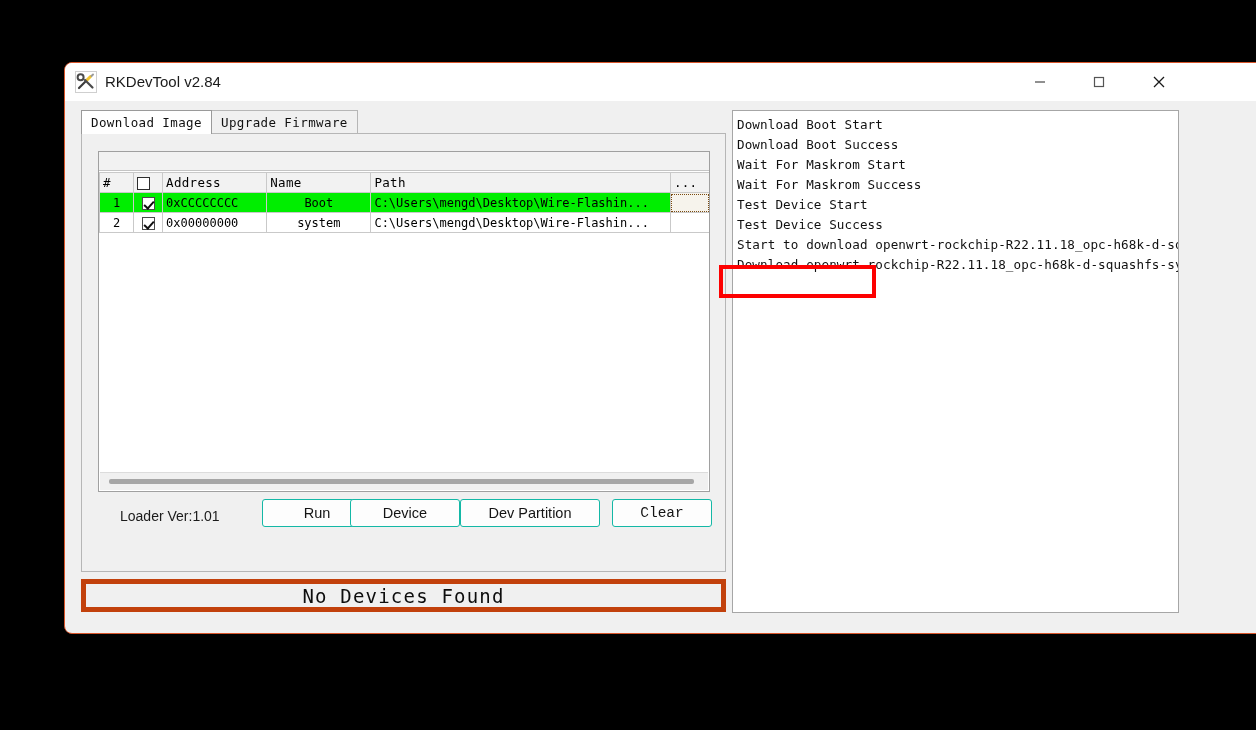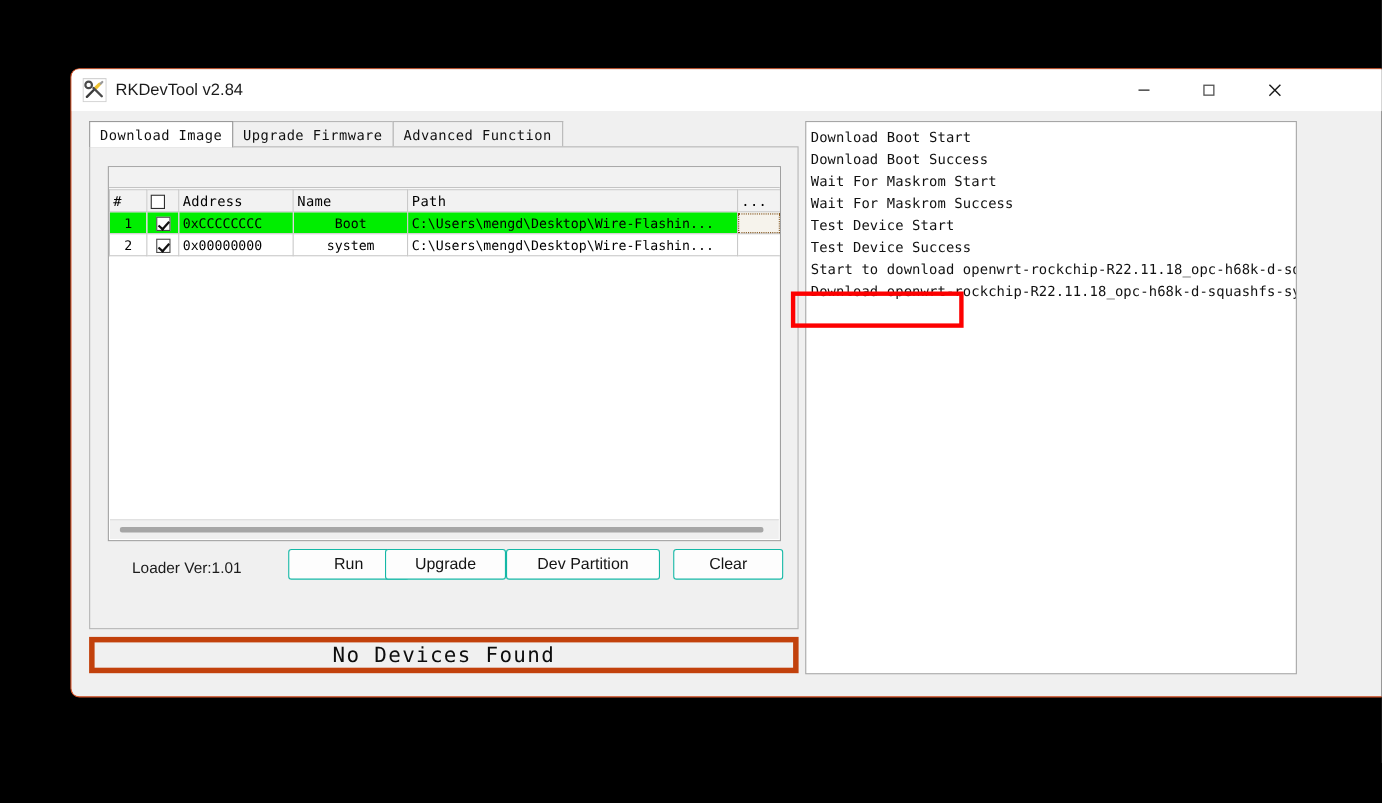--- a/index.html
+++ b/index.html
@@ -261,21 +261,21 @@
     border-radius: 3px;
     font-family: "Liberation Sans", sans-serif;
     font-size: 14.5px;
     color: #141414;
     cursor: default;
     padding: 0;
   }
   #btn-run        { left: 180px; width: 110px; }
   #btn-switch     { left: 268px; width: 110px; }
   #btn-devpart    { left: 378px; width: 140px; }
-  #btn-clear      { left: 530px; width: 100px; }
+  #btn-clear      { left: 530px; width: 100px; font-family: Liberation Mono, monospace; }
 
   
   #statusbar {
     position: absolute;
     left: 15px;
     top: 478px;
     width: 645px;
     height: 33px;
     background: #f0f0f0;
     border: 5px solid #c2410c;
@@ -362,21 +362,20 @@
           <path d="M2 2 L12 12 M12 2 L2 12" stroke="#1a1a1a" stroke-width="1.3"></path>
         </svg>
       </button>
     </div>
 
     <div id="client">
 
       <div id="tabstrip">
         <div class="tab active">Download Image</div>
         <div class="tab">Upgrade Firmware</div>
-        <div class="tab">Advanced Function</div>
       </div>
 
       <div id="tabpage">
 
         <div id="table-wrap">
           <div id="table-topstrip"></div>
 
           <table class="grid">
             <thead>
               <tr>
@@ -414,21 +413,21 @@
             </tbody>
           </table>
 
           <div id="tbl-hscroll">
             <div id="tbl-hthumb"></div>
           </div>
         </div>
 
         <div id="loader-ver">Loader Ver:1.01</div>
         <button class="action-btn" id="btn-run">Run</button>
-        <button class="action-btn" id="btn-switch">Upgrade</button>
+        <button class="action-btn" id="btn-switch">Device</button>
         <button class="action-btn" id="btn-devpart">Dev Partition</button>
         <button class="action-btn" id="btn-clear">Clear</button>
       </div>
 
       <div id="statusbar">
         <span id="status-text">No Devices Found</span>
       </div>
 
       <div id="log-panel">
         <div class="log-line">Download Boot Start</div>

